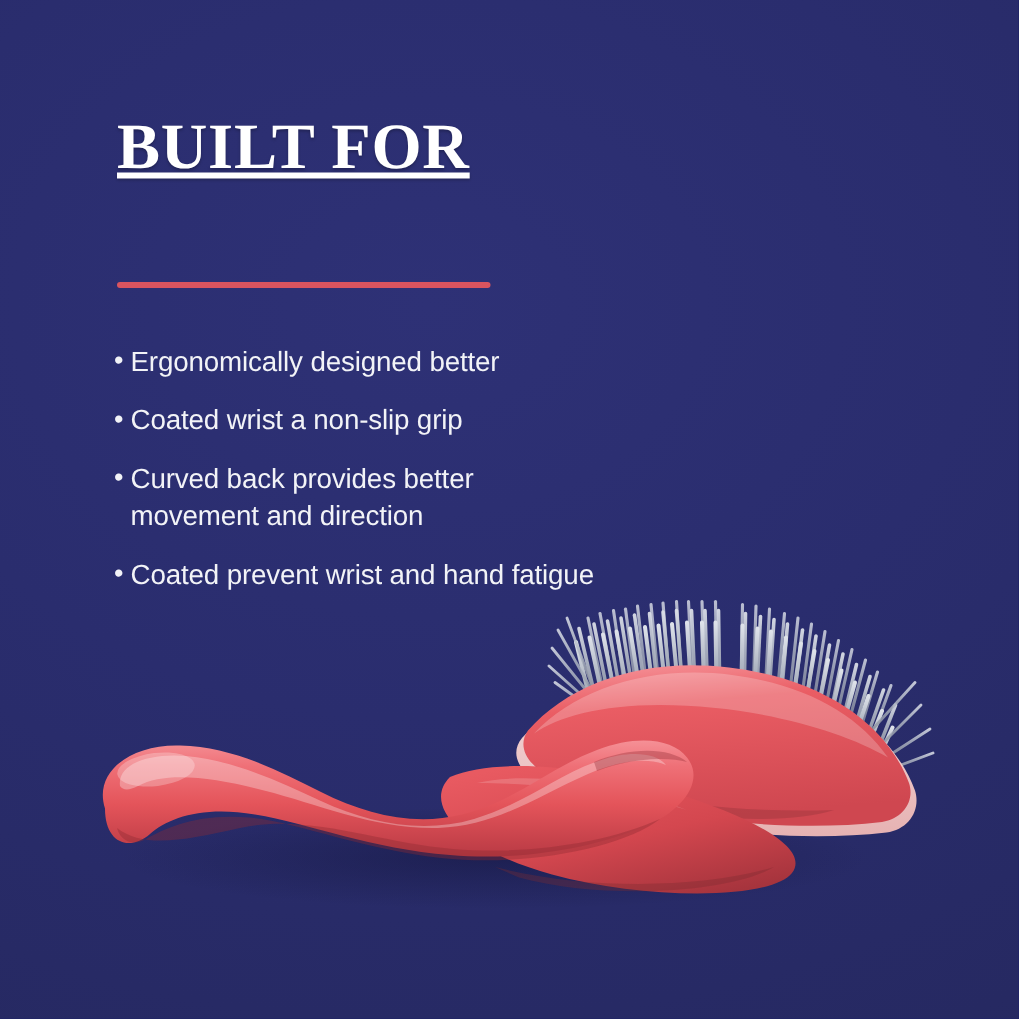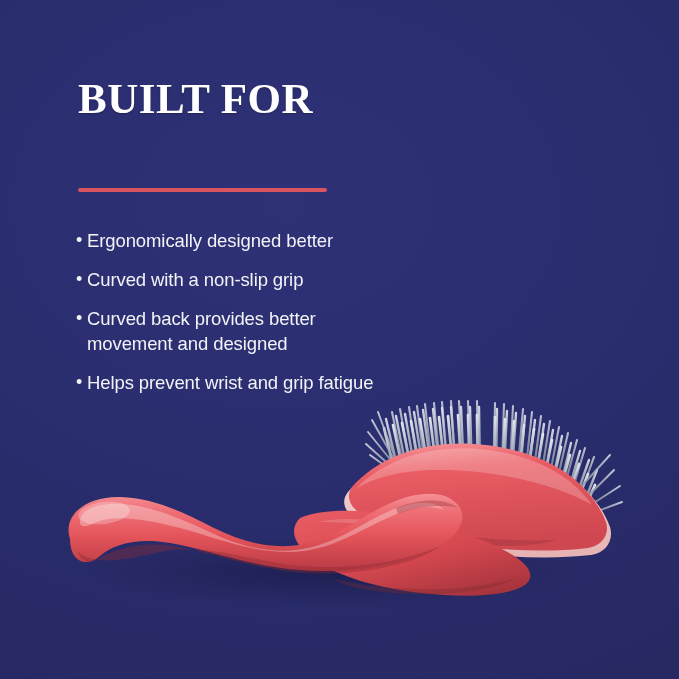--- a/index.html
+++ b/index.html
@@ -32,20 +32,21 @@
     top: 78px;
     width: 420px;
     color: #ffffff;
     font-family: "Liberation Serif", "DejaVu Serif", serif;
     font-weight: bold;
     font-size: 43px;
     line-height: 42px;
     letter-spacing: 0.5px;
     text-transform: uppercase;
     text-shadow: 0 1px 2px rgba(0,0,0,0.25);
+    text-decoration: underline;
   }
   .headline .hl-line { display: block; white-space: nowrap; }
 
   
   .divider {
     position: absolute;
     left: 78px;
     top: 188px;
     width: 249px;
     height: 4px;
@@ -107,31 +108,31 @@
 
   <div class="bullets">
 
     <div class="bullet-item">
       <span class="bullet-dot">•</span>
       <span class="bullet-text">Ergonomically designed better</span>
     </div>
 
     <div class="bullet-item">
       <span class="bullet-dot">•</span>
-      <span class="bullet-text">Curved with a non-slip grip</span>
+      <span class="bullet-text">Coated wrist a non-slip grip</span>
     </div>
 
     <div class="bullet-item">
       <span class="bullet-dot">•</span>
-      <span class="bullet-text" style="max-width:262px;">Curved back provides better movement and designed</span>
+      <span class="bullet-text" style="max-width:262px;">Curved back provides better movement and direction</span>
     </div>
 
     <div class="bullet-item">
       <span class="bullet-dot">•</span>
-      <span class="bullet-text">Helps prevent wrist and grip fatigue</span>
+      <span class="bullet-text">Coated prevent wrist and hand fatigue</span>
     </div>
 
   </div>
 
   <svg id="product" viewBox="0 0 679 679">
     <defs>
       <linearGradient id="handleGrad" x1="0" y1="0" x2="0" y2="1">
         <stop offset="0%" stop-color="#f59096"></stop>
         <stop offset="22%" stop-color="#ef7077"></stop>
         <stop offset="55%" stop-color="#e4545a"></stop>

